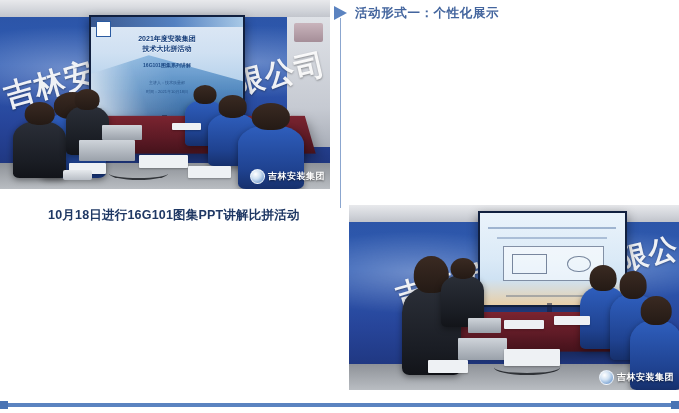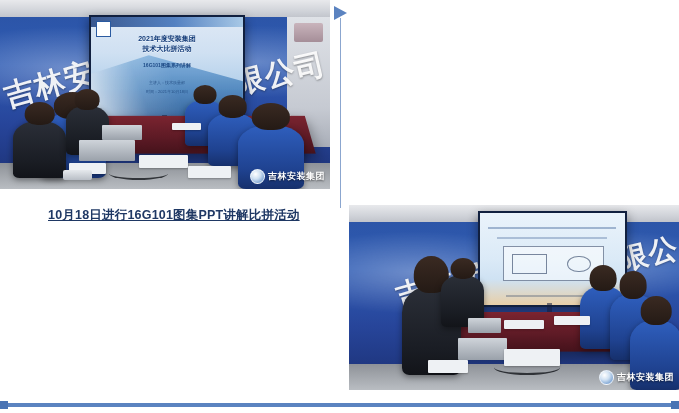--- a/index.html
+++ b/index.html
@@ -321,21 +321,20 @@
   
   .caption {
     position: absolute;
     left: 48px;
     top: 207px;
     font-size: 12.5px;
     font-weight: 700;
     color: #1f3864;
     letter-spacing: 0.2px;
     white-space: nowrap;
-    text-decoration: underline;
   }
 
   
   .right-header {
     position: absolute;
     left: 334px;
     top: 5px;
     display: flex;
     align-items: flex-start;
     gap: 8px;
@@ -446,20 +445,21 @@
     <div class="watermark">
       <span class="wm-logo"></span>
       <span class="wm-text">吉林安装集团</span>
     </div>
   </div>
 
   <div class="caption">10月18日进行16G101图集PPT讲解比拼活动</div>
 
   <div class="right-header">
     <span class="tri-marker"></span>
+    <span class="right-header-text">活动形式一：个性化展示</span>
   </div>
   <div class="vrule"></div>
 
   <div class="photo photo-2">
     <div class="scene">
       <div class="ceiling"></div>
       <div class="wall"></div>
 
       <div class="mural-text">
         <span class="mural-left" style="left:14%; top:30%; font-size:29px;">吉林安装</span>

